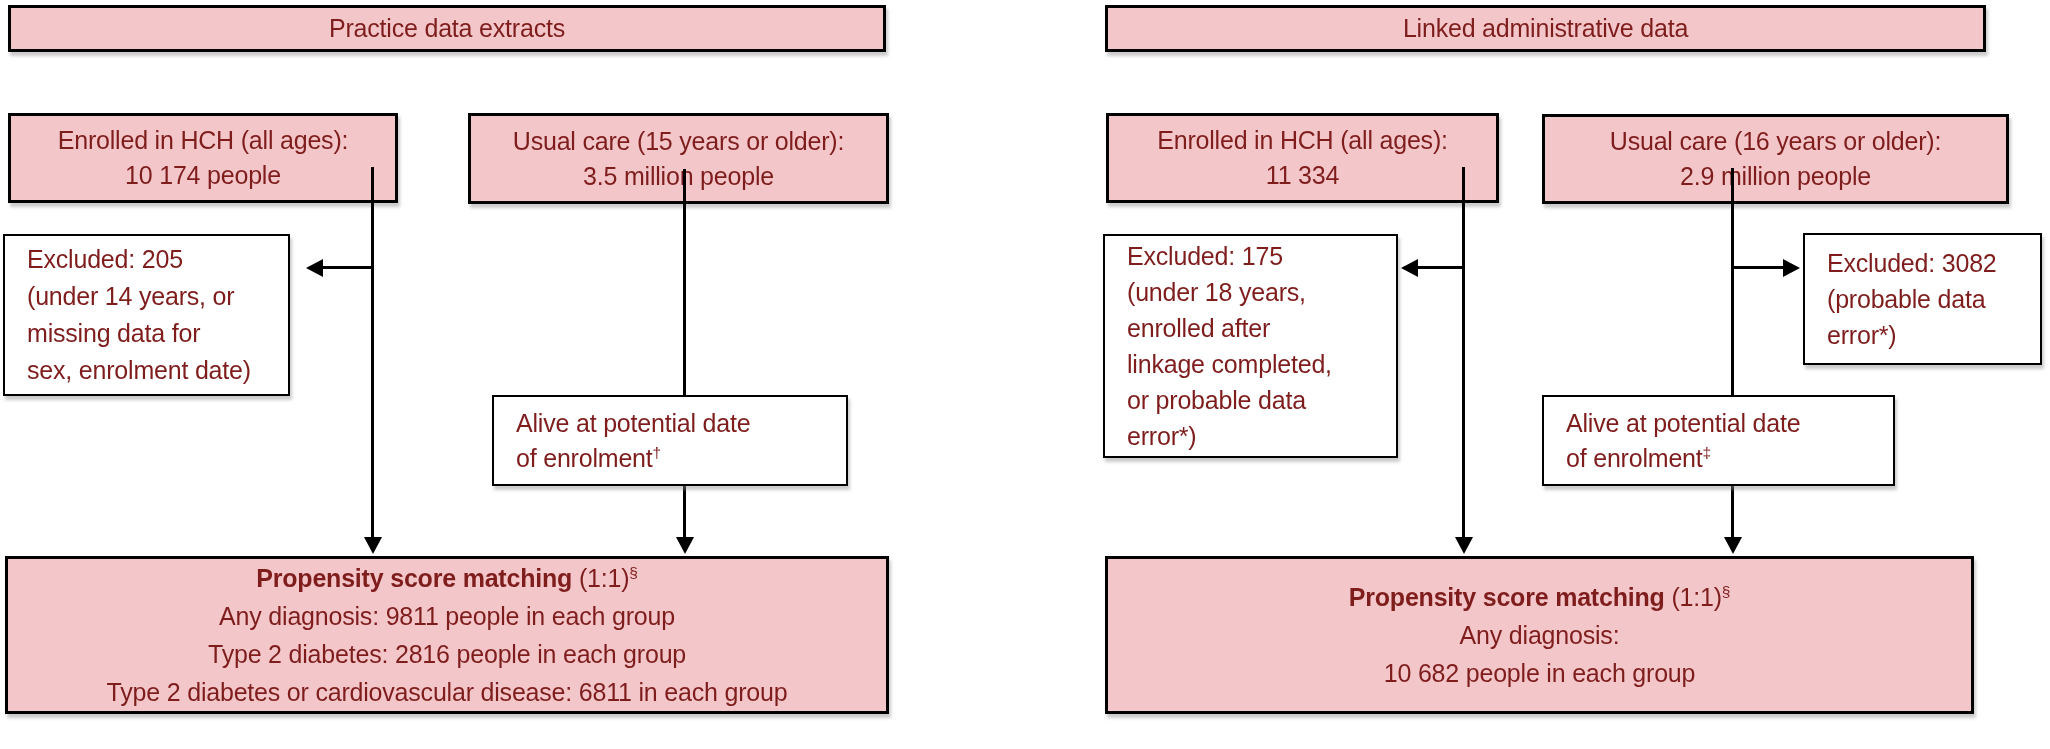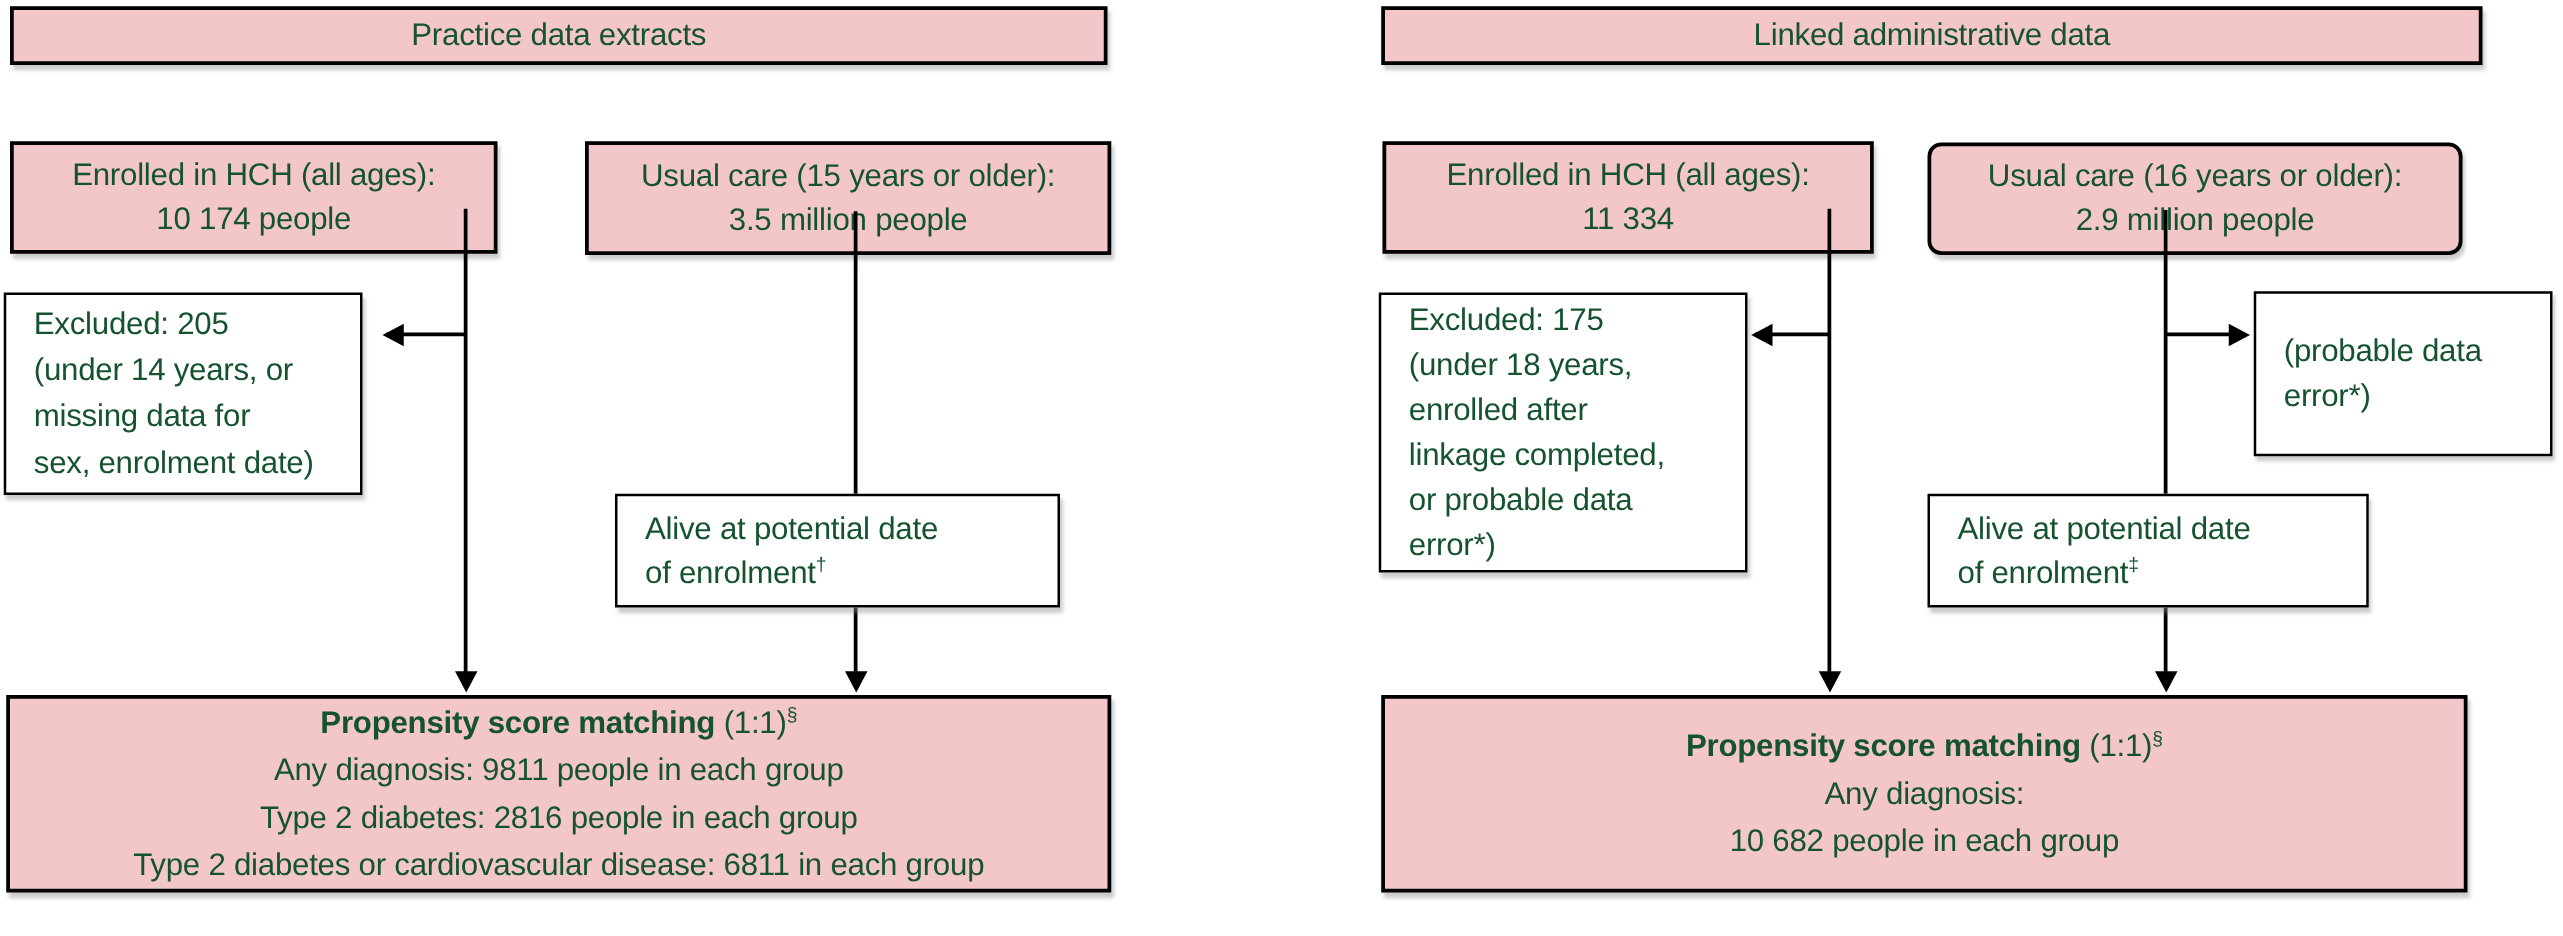--- a/index.html
+++ b/index.html
@@ -1,21 +1,21 @@
 <!DOCTYPE html>
 <html style="--pink: #f3c7ca;"><head>
 <meta charset="utf-8">
 <style>
   html,body{margin:0;padding:0;background:#ffffff;}
   .canvas{
     position:relative;
     width:2050px;height:749px;
     background:#ffffff;
     font-family:"Liberation Sans", sans-serif;
-    color:#14532d;
+    color:#7f1d1d;
     overflow:hidden;
   }
   .box{
     position:absolute;
     box-sizing:border-box;
     display:flex;
     flex-direction:column;
     justify-content:center;
     font-size:25px;
     line-height:35px;
@@ -92,21 +92,21 @@
 
   <div class="box pink hdr" style="left:1105px;top:5px;width:881px;height:47px;">
     <div>Linked administrative data</div>
   </div>
 
   <div class="box pink center" style="left:1106px;top:78px;width:393px;height:90px;">
     <div>Enrolled in HCH (all ages):</div>
     <div>11 334</div>
   </div>
 
-  <div class="box pink center" style="left:1542px;top:79px;width:428px;height:90px;border-radius:11px;">
+  <div class="box pink center" style="left:1542px;top:79px;width:467px;height:90px;">
     <div>Usual care (16 years or older):</div>
     <div>2.9 million people</div>
   </div>
 
   <div class="vline" style="left:1462px;top:167px;height:372px;"></div>
   <div class="arrow arrow-down" style="left:1455px;top:537px;"></div>
   <div class="hline" style="left:1404px;top:266px;width:60px;"></div>
   <div class="arrow arrow-left" style="left:1401px;top:259px;"></div>
   <div class="vline" style="left:1731px;top:168px;height:371px;"></div>
   <div class="arrow arrow-down" style="left:1724px;top:537px;"></div>
@@ -116,20 +116,21 @@
   <div class="box white leftpad" style="left:1103px;top:234px;width:295px;height:224px;line-height:36px;">
     <div>Excluded: 175</div>
     <div>(under 18 years,</div>
     <div>enrolled after</div>
     <div>linkage completed,</div>
     <div>or probable data</div>
     <div>error*)</div>
   </div>
 
   <div class="box white leftpad" style="left:1803px;top:233px;width:239px;height:132px;line-height:36px;">
+    <div>Excluded: 3082</div>
     <div>(probable data</div>
     <div>error*)</div>
   </div>
 
   <div class="box white leftpad" style="left:1542px;top:395px;width:353px;height:91px;">
     <div>Alive at potential date</div>
     <div><span>of enrolment</span><sup>‡</sup></div>
   </div>
 
   <div class="box pink matching" style="left:1105px;top:556px;width:869px;height:158px;">

